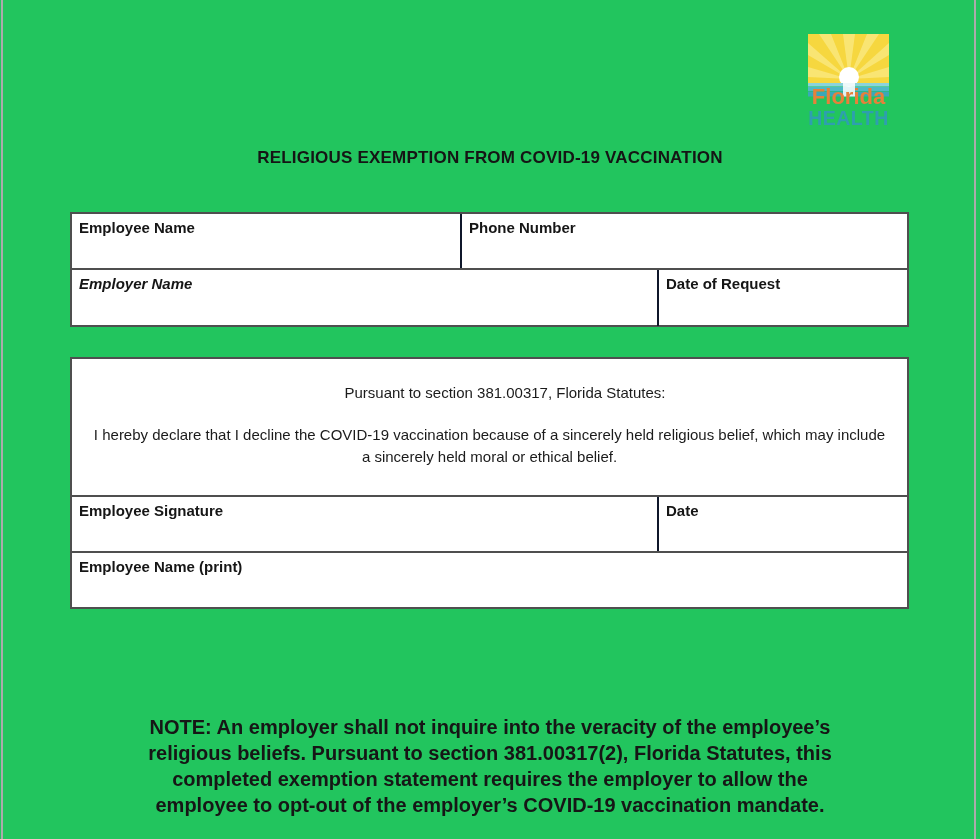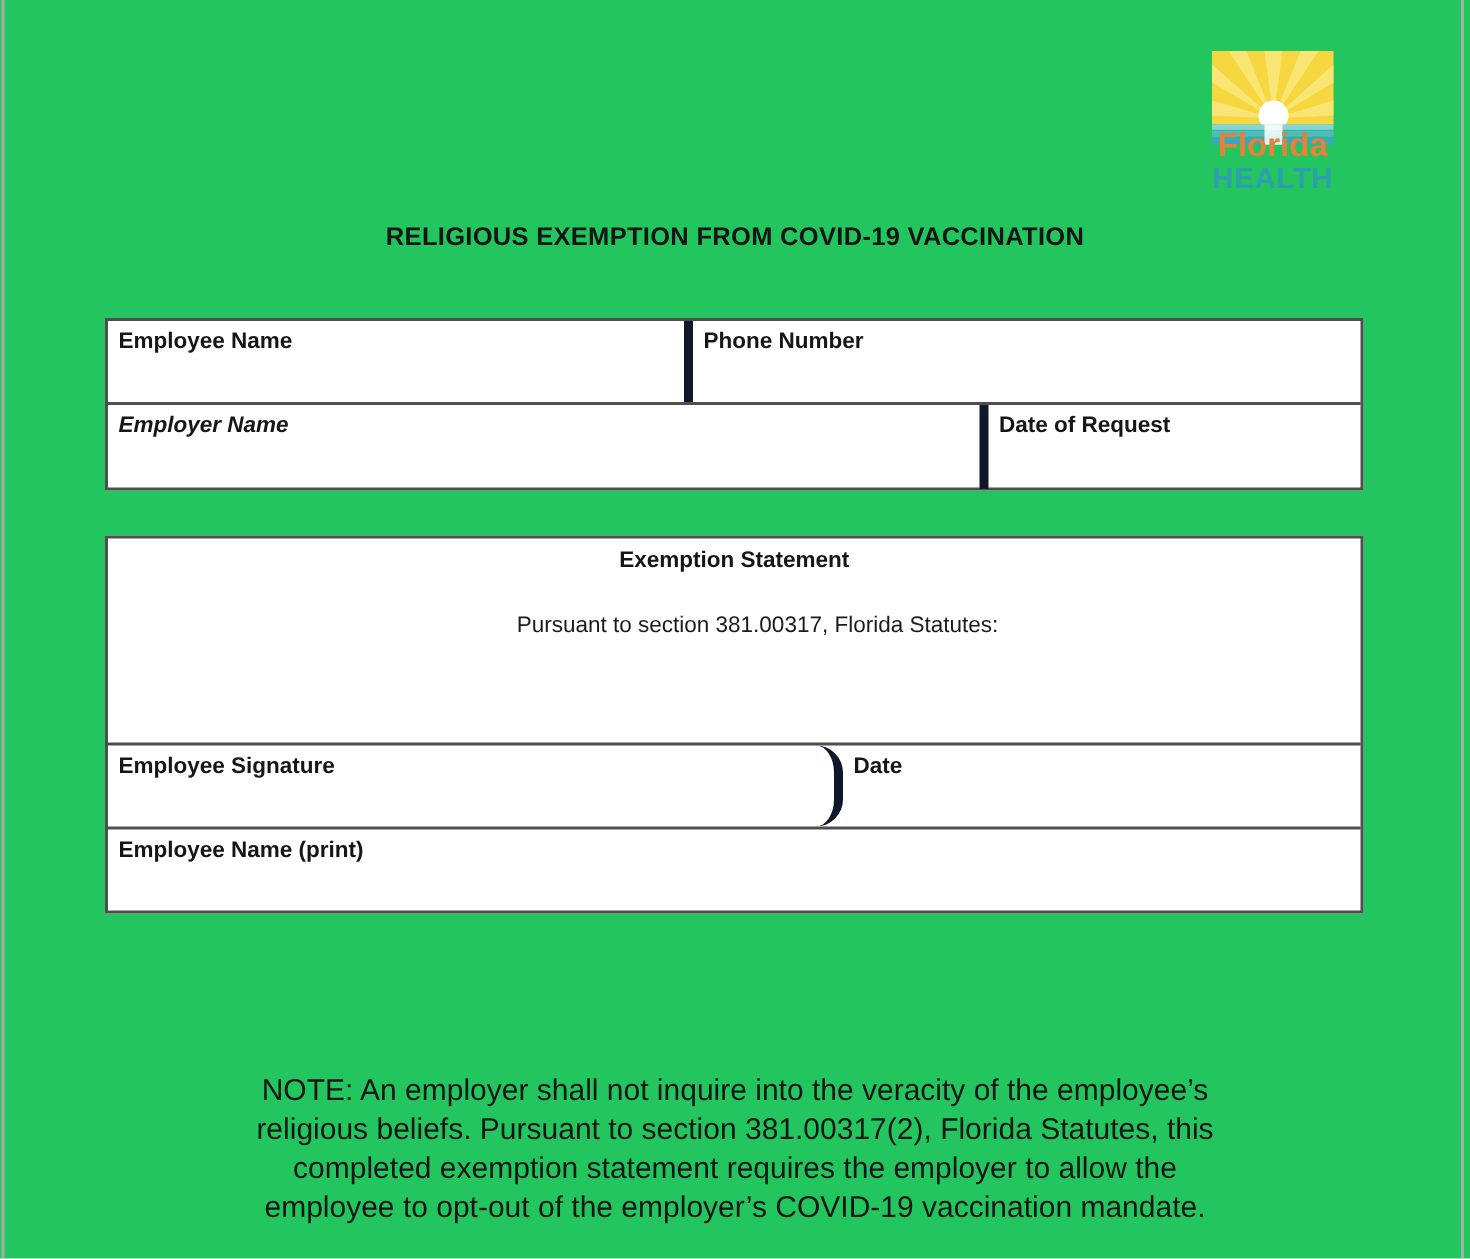--- a/index.html
+++ b/index.html
@@ -56,21 +56,21 @@
     background: #ffffff;
   }
   .tbl-info  { top: 212px; height: 115px; }
   .tbl-stmt  { top: 357px; height: 252px; }
 
   .row { display: flex; box-sizing: border-box; }
   .cell {
     box-sizing: border-box;
     position: relative;
   }
-  .cell.b-right  { border-right: 6px solid #0f172a; }
+  .cell.b-right  { border-right: 2px solid #0f172a; }
   .row.b-bottom  { border-bottom: 2px solid #4f4f4f; }
 
   .cell-label {
     display: block;
     padding: 4px 7px 0 7px;
     font-size: 15px;
     font-weight: 700;
     color: #161616;
     line-height: 19px;
   }
@@ -80,21 +80,21 @@
   .c-emp-name   { width: 390px; }
   .c-dob        { width: 197px; }
   .c-phone      { flex: 1; }
   .c-employer   { width: 587px; font-style: italic; }
   .c-reqdate    { flex: 1; }
 
   
   .r-stmt   { height: 138px; }
   .r-sig    { height: 56px; }
   .r-print  { height: 54px; }
-  .c-sig    { width: 490px; border-radius: 18px; }
+  .c-sig    { width: 587px; }
   .c-date   { flex: 1; }
   .c-print  { width: 100%; }
 
   .stmt-cell {
     width: 100%;
     text-align: center;
     font-size: 15px;
     color: #1b1b1b;
   }
   .stmt-heading {
@@ -116,21 +116,21 @@
   }
 
   
   .note {
     position: absolute;
     left: 0;
     top: 714px;
     width: 100%;
     text-align: center;
     font-size: 20px;
-    font-weight: 400;
+    font-weight: 700;
     color: #161616;
     line-height: 26px;
   }
 </style>
 </head>
 <body>
 
 <div class="page">
 
   <div class="page-edge left"></div>
@@ -175,22 +175,22 @@
       </div>
       <div class="cell c-reqdate">
         <span class="cell-label">Date of Request</span>
       </div>
     </div>
   </div>
 
   <div class="tbl tbl-stmt">
     <div class="row r-stmt b-bottom">
       <div class="cell stmt-cell">
-        <div class="stmt-heading">Exemption Statement</div>
         <div class="stmt-pursuant">Pursuant to section 381.00317, Florida Statutes:</div>
+        <div class="stmt-declaration">I hereby declare that I decline the COVID-19 vaccination because of a sincerely held religious belief, which may include a sincerely held moral or ethical belief.</div>
       </div>
     </div>
     <div class="row r-sig b-bottom">
       <div class="cell c-sig b-right">
         <span class="cell-label">Employee Signature</span>
       </div>
       <div class="cell c-date">
         <span class="cell-label">Date</span>
       </div>
     </div>

